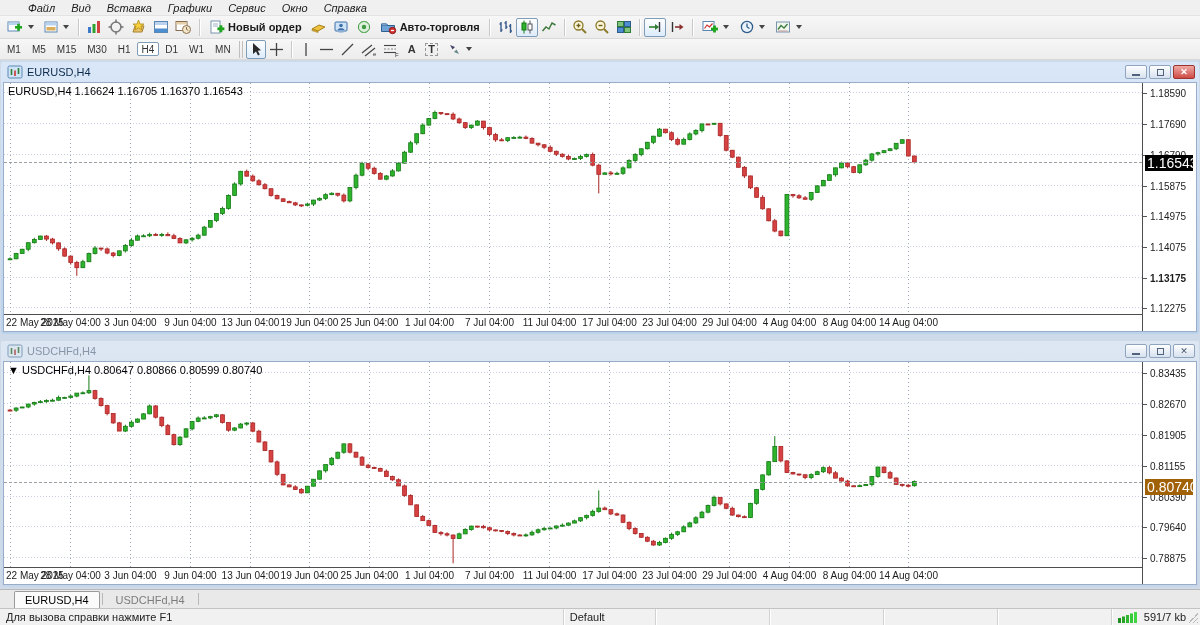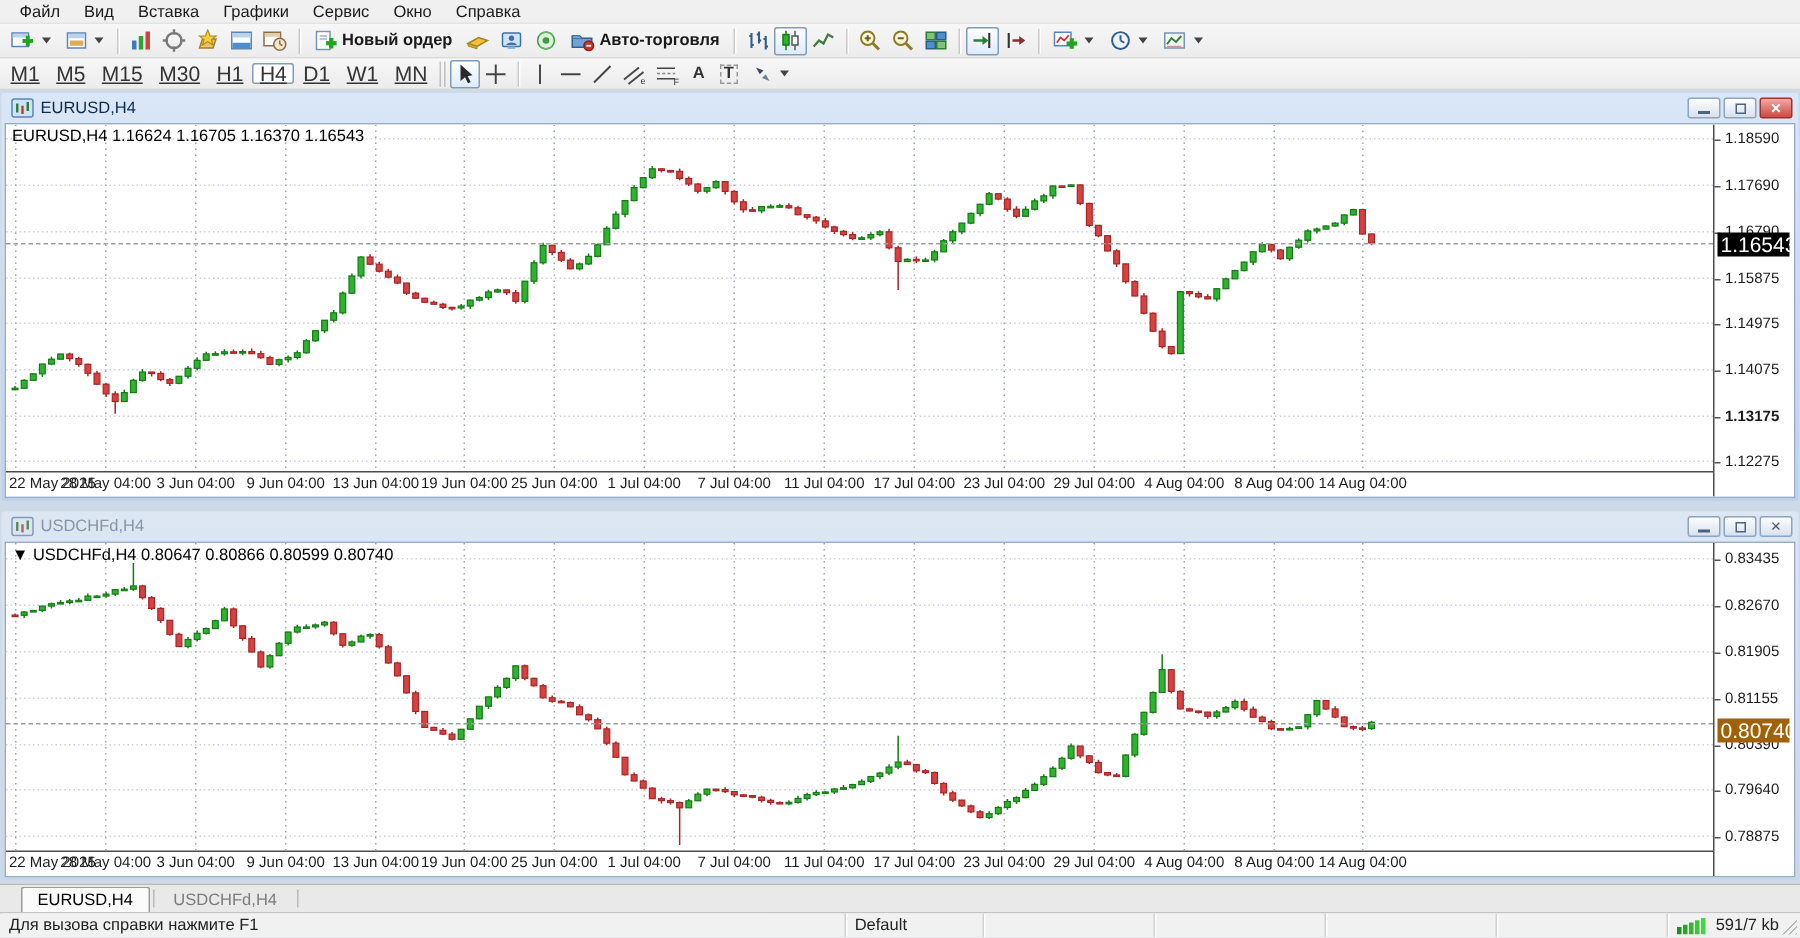--- a/index.html
+++ b/index.html
@@ -1,34 +1,34 @@
 <!DOCTYPE html>
 <html><head>
 <meta charset="utf-8">
 <style>
   * { margin:0; padding:0; box-sizing:border-box; }
   html,body { width:1200px; height:625px; overflow:hidden; }
   body { font-family:"Liberation Sans", sans-serif; font-size:11px; background:#f0f0f0; color:#1a1a1a; }
   .app { width:1200px; height:625px; display:flex; flex-direction:column; }
 
   
-  .menubar { height:16px; display:flex; align-items:center; padding-left:5px; background:#f0f0f0; border-bottom:1px solid #e3e3e3; }
+  .menubar { height:16px; display:flex; align-items:center; padding-left:20px; background:#f0f0f0; border-bottom:1px solid #e3e3e3;font-style:italic; }
   .menu-item { padding:1px 8px; cursor:default; }
 
   
   .toolbar { display:flex; align-items:center; background:linear-gradient(#f7f7f7,#ececec); border-bottom:1px solid #d9d9d9; padding:0 2px; }
   .tb1 { height:23px;font-weight:bold; }
   .tb2 { height:21px; }
   .tb-btn { height:19px; min-width:20px; display:flex; align-items:center; justify-content:center; gap:3px; padding:0 2px; border:1px solid transparent; border-radius:2px; cursor:default; }
   .tb-btn.labelled { padding:0 4px; }
   .tb-btn.pressed { border-color:#7f9db9; background:linear-gradient(#ffffff,#dcebfc); }
   .tb-sep { width:1px; height:17px; background:#c9c9c9; box-shadow:1px 0 0 #ffffff; margin:0 4px; flex:none; }
   .tb-grip { width:4px; height:17px; margin:0 3px; border-left:1px solid #bfbfbf; border-right:1px solid #bfbfbf; flex:none; }
   .caret { width:0; height:0; border-left:3px solid transparent; border-right:3px solid transparent; border-top:4px solid #444; margin-left:1px; }
-  .tf-btn { height:14px; padding:0 4px; font-size:14px; color:#333; border:1px solid transparent; border-radius:2px; display:flex; align-items:center;text-decoration:underline; }
+  .tf-btn { height:14px; padding:0 4px; font-size:10px; color:#333; border:1px solid transparent; border-radius:2px; display:flex; align-items:center; }
   .tf-btn.pressed { border-color:#7f9db9; background:#fff; }
   .glyph { font-size:11px; font-weight:bold; color:#333; }
 
   
   .mdi { flex:1; background:#cfdae9; padding:2px 1px; display:flex; flex-direction:column; gap:7px; overflow:hidden; }
   .chart-window { display:flex; flex-direction:column; border:1px solid #7f; border-radius:2px; padding:2px; }
   .chart-window.active   { border-color:#6f93bd; background:linear-gradient(#d9e7f8,#bcd2ec); }
   .chart-window.inactive { border-color:#8ea9c6; background:linear-gradient(#dde7f3,#c7d6e8); }
   .titlebar { height:18px; display:flex; align-items:center; gap:4px; padding:0 2px 2px 4px; }
   .titlebar .title { font-size:11px; }

